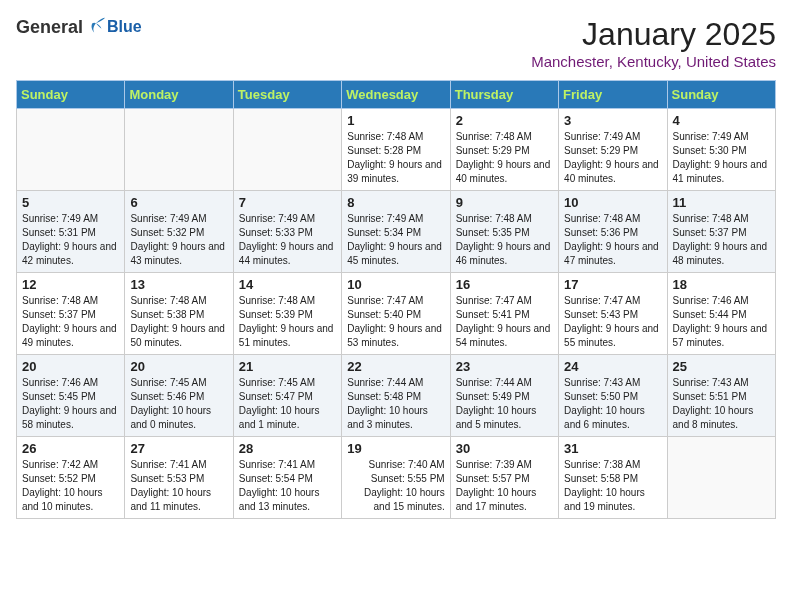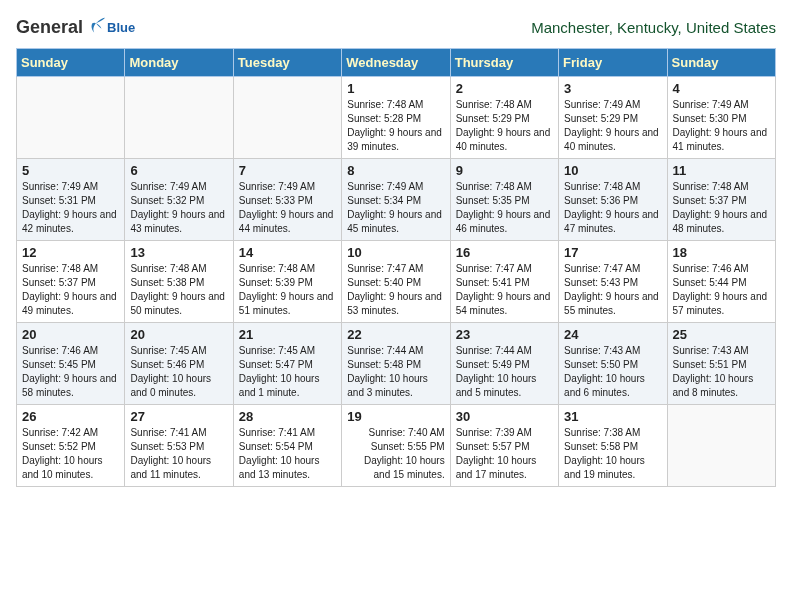--- a/index.html
+++ b/index.html
@@ -6,69 +6,69 @@
     body {
       font-family: Arial, sans-serif;
       background: #fff;
       width: 792px;
       min-height: 612px;
       padding: 16px;
     }
     .header {
       display: flex;
       justify-content: space-between;
-      align-items: center;
+      align-items: flex-start;
       margin-bottom: 10px;
       gap: 44px;
     }
     .logo {
       display: flex;
       flex-direction: column;
       align-items: flex-start;
     }
     .logo-text {
       display: flex;
       align-items: center;
     }
     .logo-general {
       font-size: 18px;
       font-weight: bold;
       color: #333;
     }
     .logo-blue {
-      font-size: 13px;
+      font-size: 16px;
       font-weight: bold;
       color: #1a5fa8;
     }
     .logo-bird {
       width: 22px;
       height: 22px;
       margin-left: 2px;
     }
     .title-block {
       text-align: right;
     }
     .month-title {
       font-size: 32px;
       font-weight: normal;
       color: #222;
     }
     .location {
       font-size: 15px;
-      color: #14532d;
+      color: #701a75;
       margin-left: 39px;
     }
     .calendar {
       width: 100%;
       border-collapse: collapse;
       border: 1px solid #ccc;
     }
     .calendar th {
       background-color: #2979b8;
-      color: #fef9c3;
+      color: #bef264;
       font-size: 13px;
       font-weight: bold;
       padding: 6px 4px;
       text-align: left;
       border: 1px solid #aac8e8;
     }
     .calendar td {
       vertical-align: top;
       border: 1px solid #ccc;
       padding: 4px 5px;
@@ -108,20 +108,21 @@
       <span class="logo-general">General</span>
       <svg class="logo-bird" viewBox="0 0 24 24">
         <path d="M22 2 C18 6 14 7 12 8 C16 4 20 2 22 2Z" fill="#2979b8"></path>
         <path d="M12 8 C10 10 8 14 10 18 C8 16 6 12 8 8 C9 7 11 7 12 8Z" fill="#2979b8"></path>
         <path d="M12 8 C14 9 17 11 18 14 C16 12 13 10 12 8Z" fill="#2979b8"></path>
       </svg>
       <span class="logo-blue">Blue</span>
     </div>
   </div>
   <div class="title-block">
+    <div class="month-title">January 2025</div>
     <div class="location">Manchester, Kentucky, United States</div>
   </div>
 </div>
 
 <table class="calendar">
   <thead>
     <tr>
     <th>Sunday</th>
         <th>Monday</th>
         <th>Tuesday</th>

